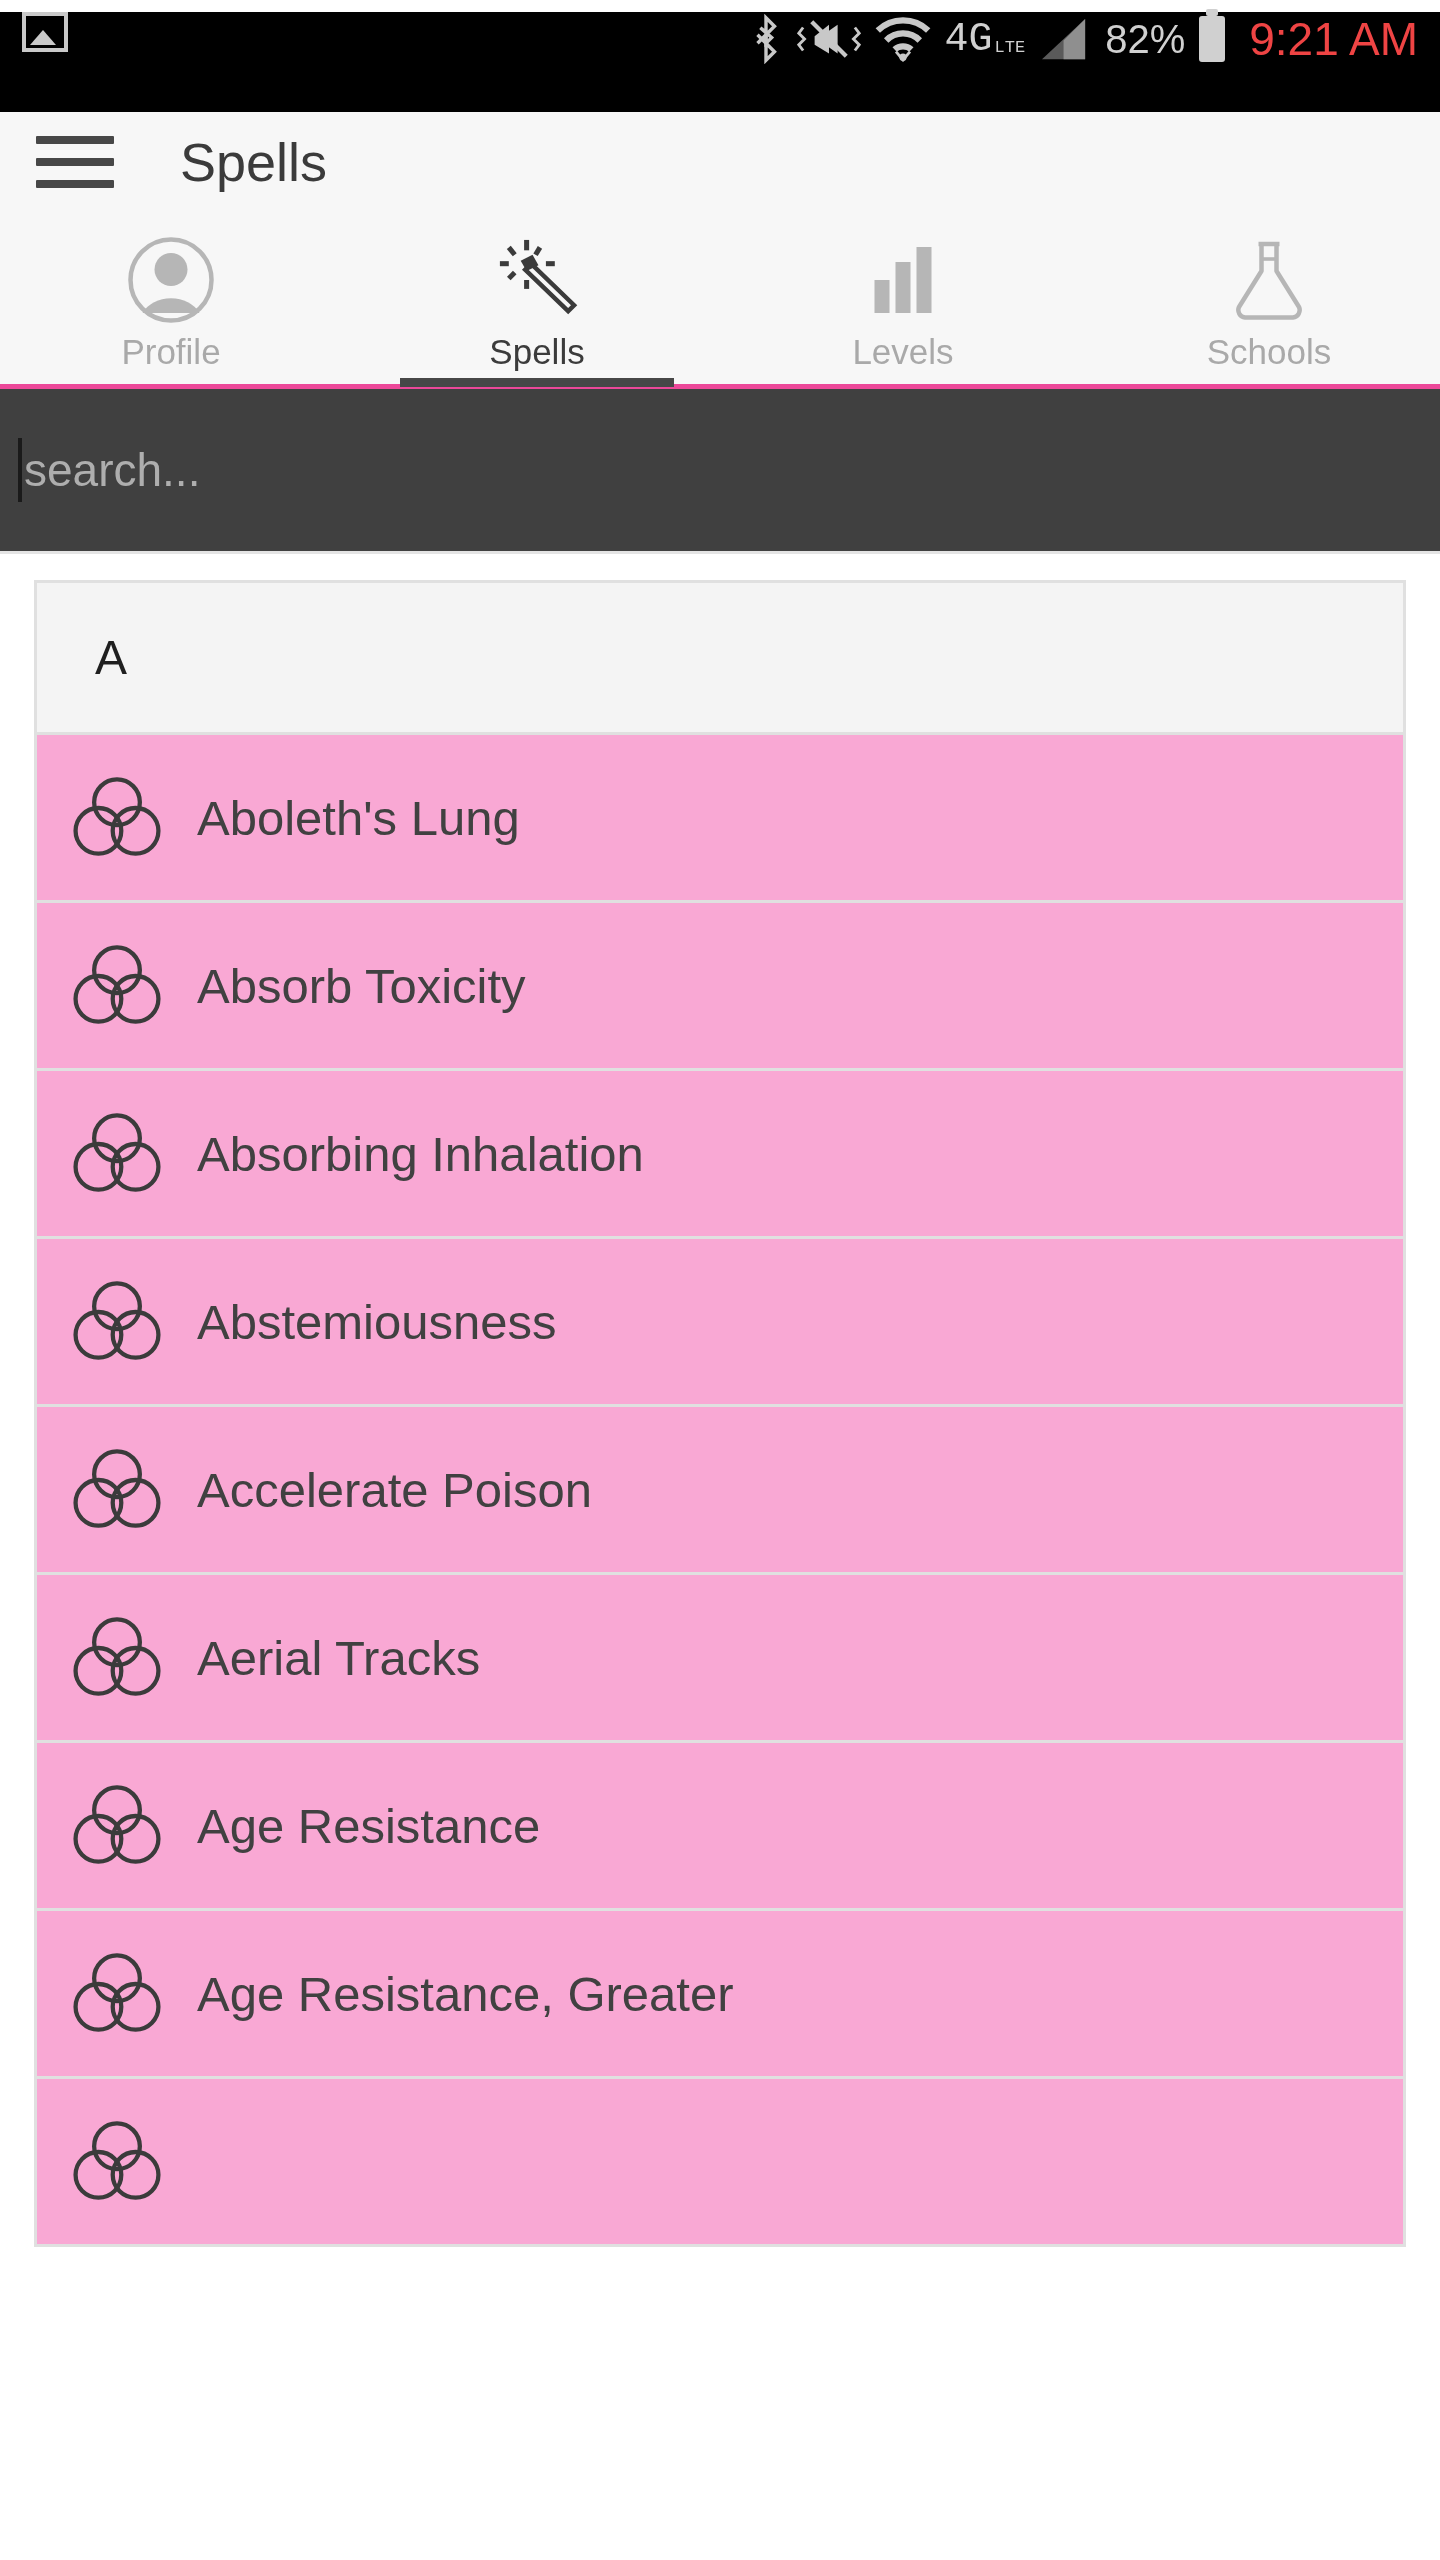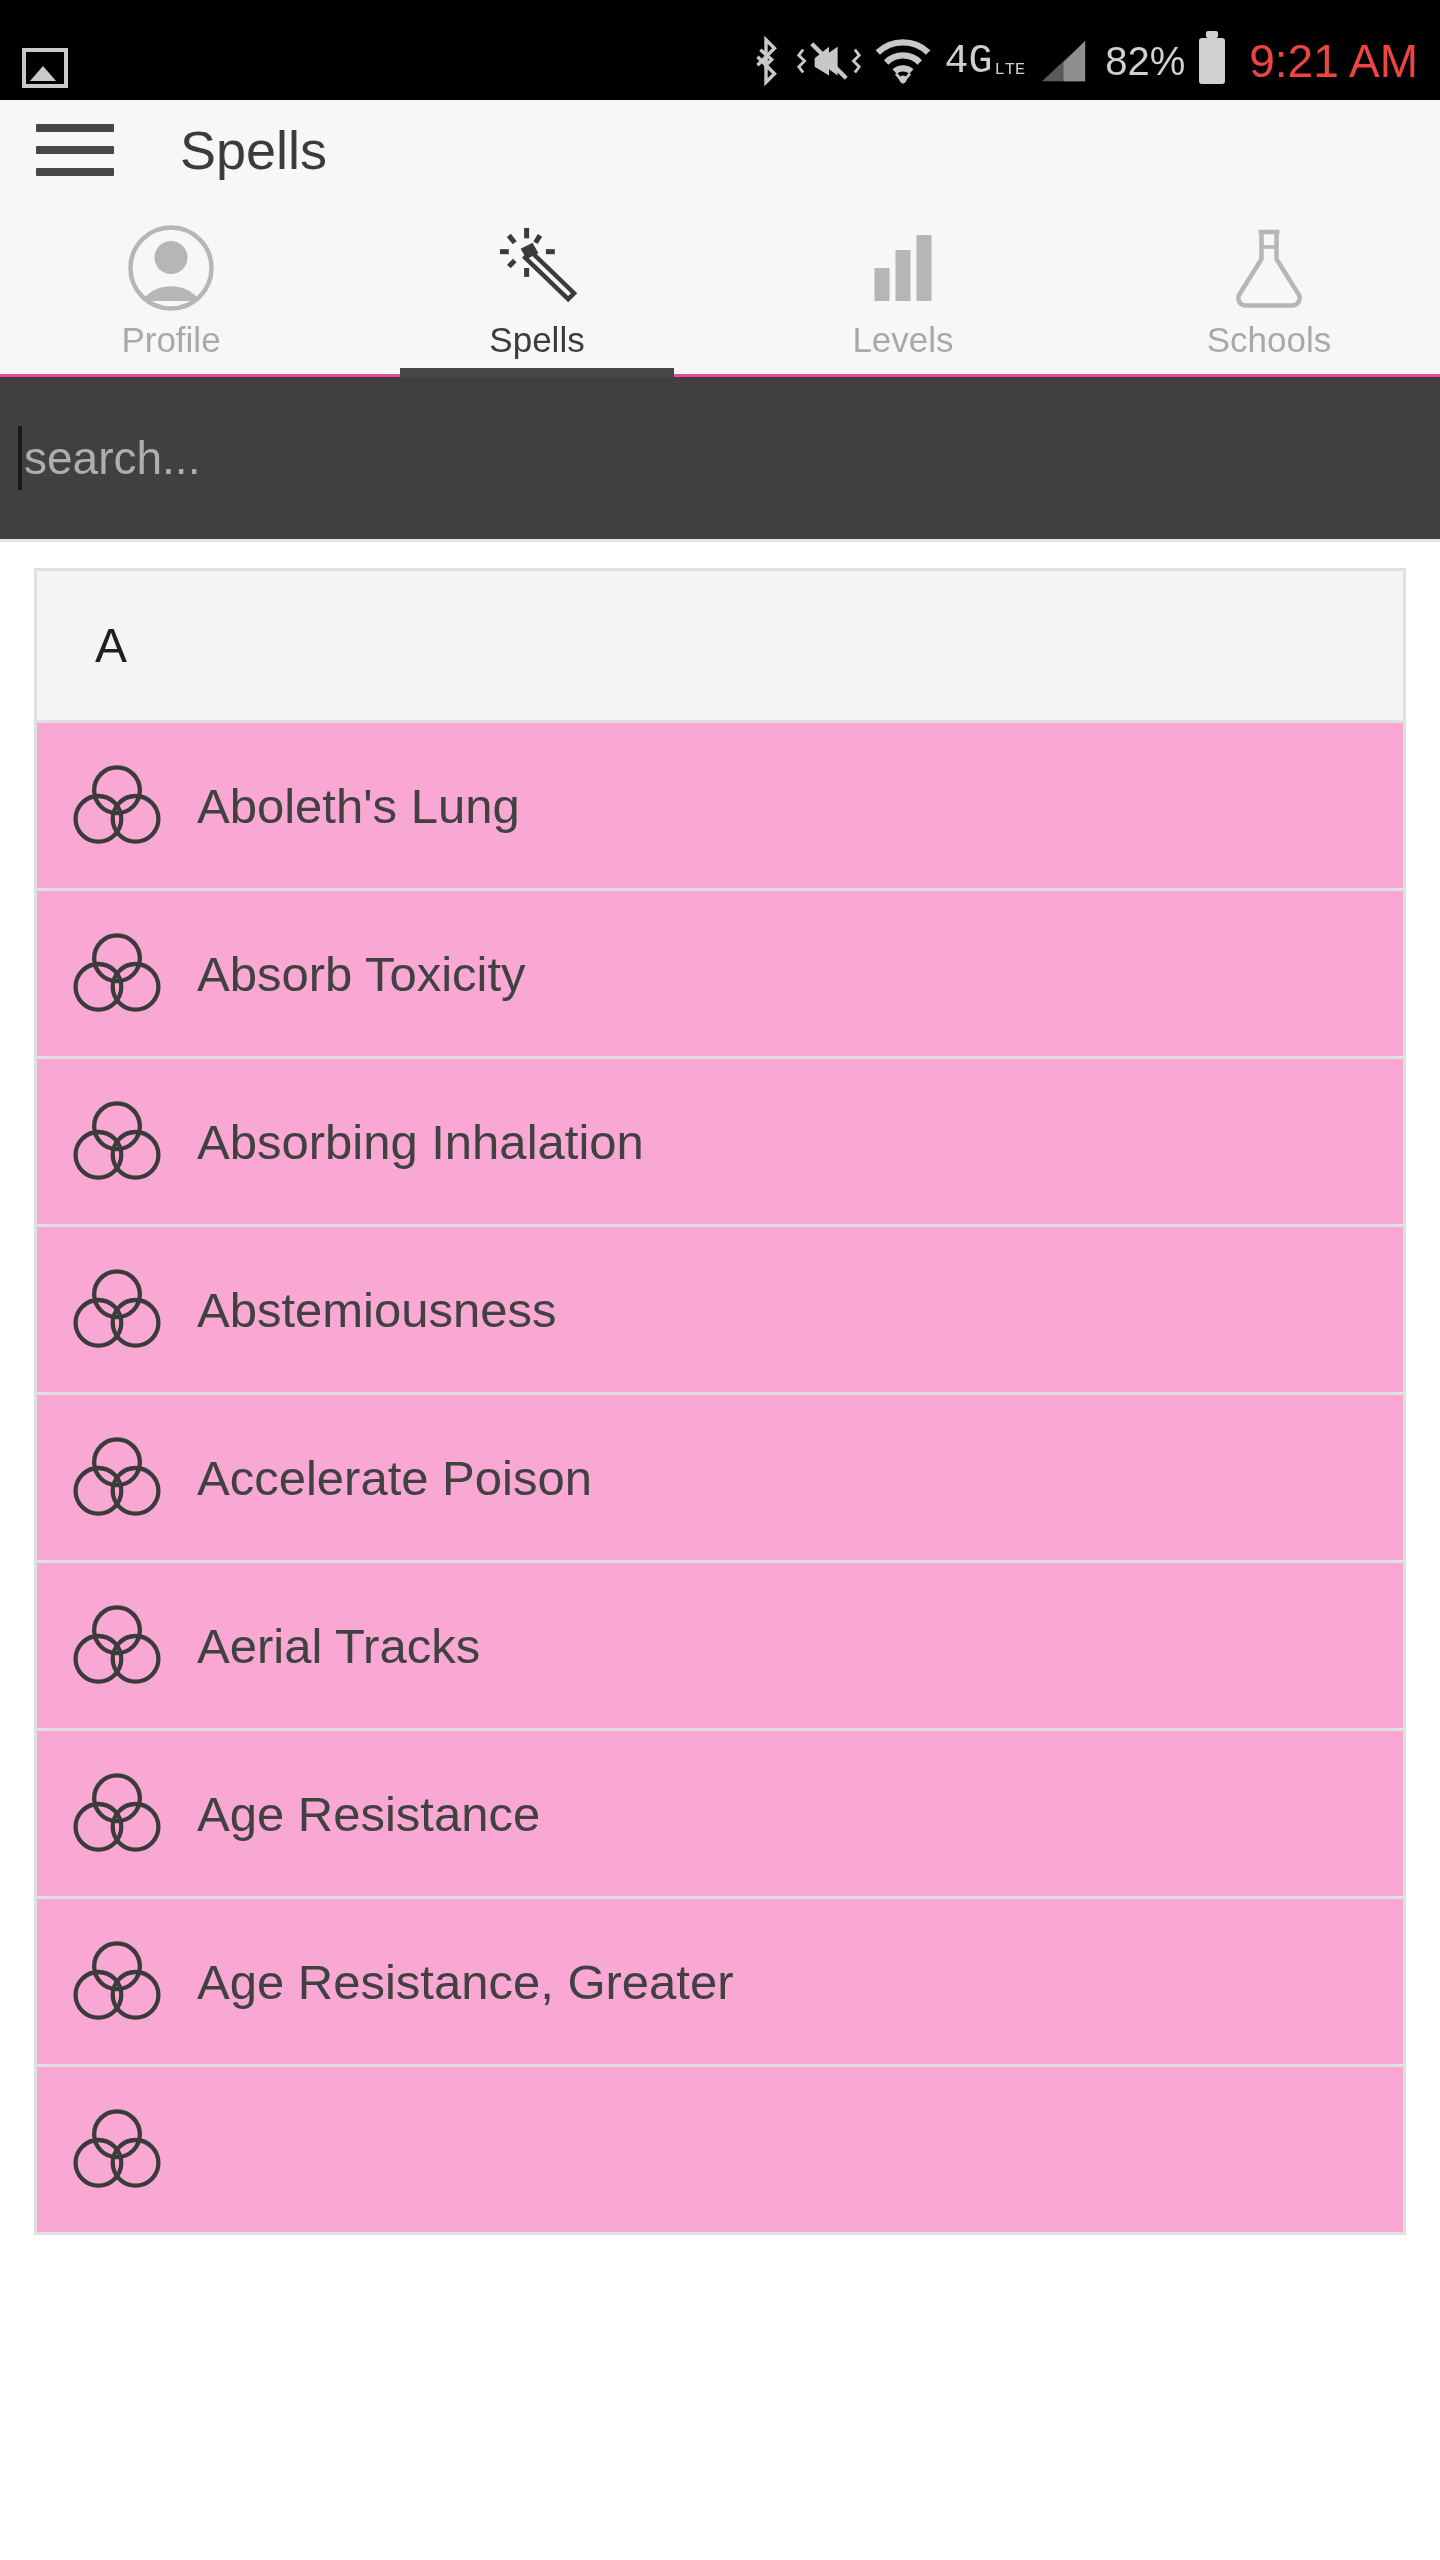--- a/index.html
+++ b/index.html
@@ -5,22 +5,22 @@
   * { margin:0; padding:0; box-sizing:border-box; }
   html,body { width:1440px; height:2560px; }
   body {
     font-family:"Liberation Sans", sans-serif;
     background:#ffffff;
     overflow:hidden;
   }
 
   
   .statusbar{
-    height:100px; background:#000; display:flex; align-items:flex-end;
-    padding:12px 22px; color:#c8c8c8;
+    height:100px; background:#000; display:flex; align-items:flex-start;
+    padding:0 22px; color:#c8c8c8;margin-top:12px;
   }
   .sb-left{ display:flex; align-items:center; flex:1; }
   .sb-right{ display:flex; align-items:center; gap:14px; }
   .gallery-ico{ width:46px; height:40px; border:4px solid #c9c9c9; position:relative; }
   .gallery-ico:after{
     content:""; position:absolute; left:4px; bottom:3px; width:0; height:0;
     border-left:13px solid transparent; border-right:13px solid transparent;
     border-bottom:15px solid #c9c9c9;
   }
   .sb-icon svg{ display:block; }
@@ -42,21 +42,21 @@
   }
   .hamburger{ width:78px; display:flex; flex-direction:column; gap:14px; cursor:pointer; }
   .hamburger span{ display:block; height:8px; background:#474747; border-radius:1px; }
   .appbar-title{
     font-size:54px; color:#3b3b3b; margin-left:66px; font-weight:400;
   }
 
   
   .tabbar{
     height:177px; background:#f7f7f7; display:flex;
-    border-bottom:3px solid #ec4899; position:relative;gap:24px;
+    border-bottom:5px solid #ec4899; position:relative;gap:24px;
   }
   .tab{
     flex:1; display:flex; flex-direction:column; align-items:center;
     justify-content:flex-start; padding-top:22px; cursor:pointer; position:relative;
   }
   .tab-icon{ height:92px; display:flex; align-items:center; justify-content:center; }
   .tab-label{ font-size:35px; color:#a9a9a9; margin-top:6px; }
   .tab.active .tab-label{ color:#3b3b3b; }
   .tab.active .tab-underline{
     position:absolute; bottom:-3px; left:10%; width:80%; height:9px; background:#474747;

